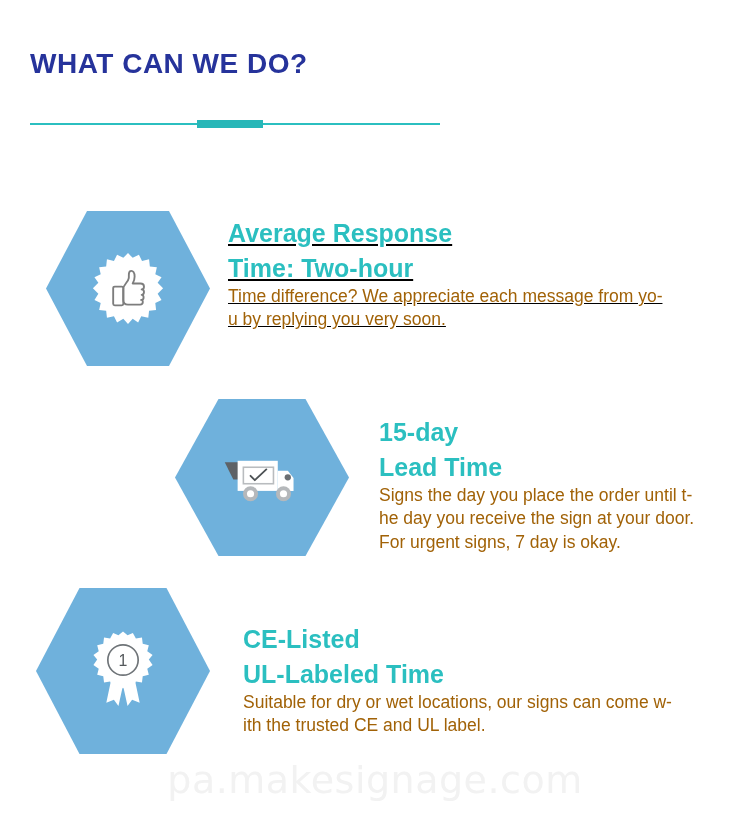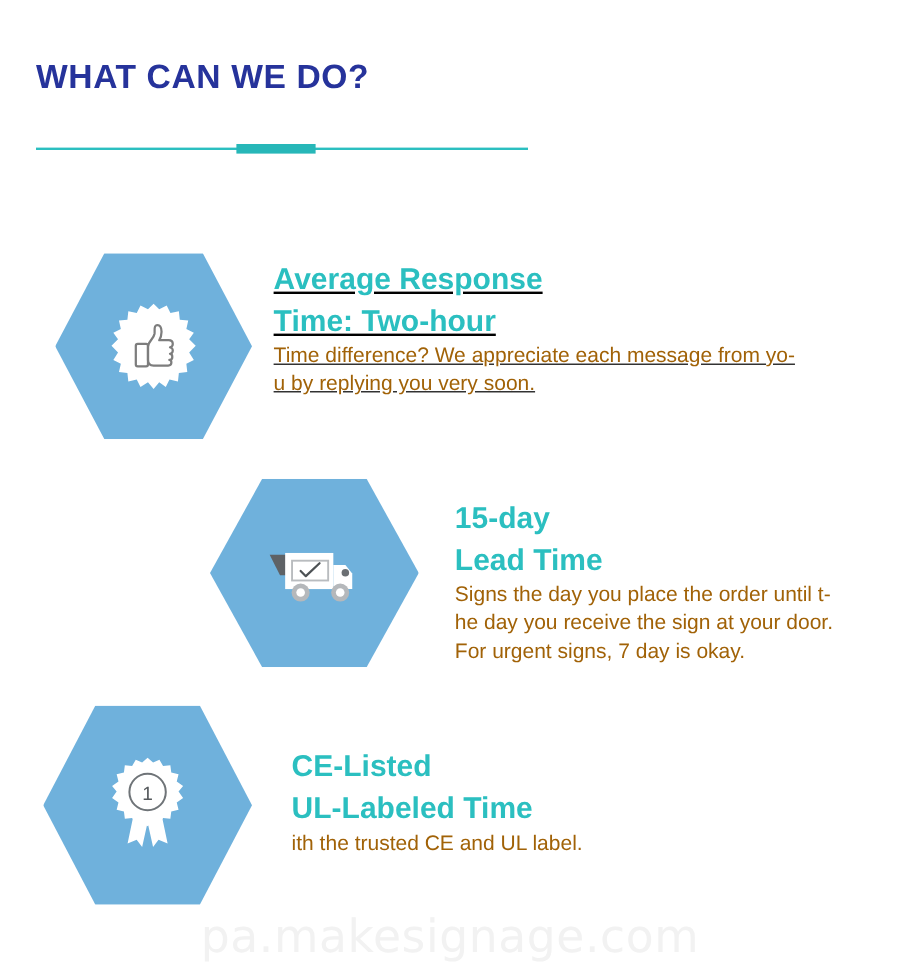--- a/index.html
+++ b/index.html
@@ -189,17 +189,18 @@
         <path d="M64 62 L72 100 L62 96 L56 104 L48 68 Z" fill="#ffffff"></path>
         <path d="M50 6 L56 11 L63 8 L67 15 L75 14 L76 22 L84 24 L82 32 L89 37 L84 43 L89 50 L82 55 L84 63 L76 65 L75 73 L67 72 L63 79 L56 76 L50 81 L44 76 L37 79 L33 72 L25 73 L24 65 L16 63 L18 55 L11 50 L16 43 L11 37 L18 32 L16 24 L24 22 L25 14 L33 15 L37 8 L44 11 Z" fill="#ffffff"></path>
         <circle cx="50" cy="43.5" r="20" fill="none" stroke="#6f7478" stroke-width="2.2"></circle>
         <text x="50" y="52" text-anchor="middle" font-family="Liberation Sans, sans-serif" font-size="21" fill="#55595c">1</text>
       </svg>
     </div>
   </div>
   <div class="ftext" id="text-3">
     <div class="fheading">CE-Listed</div>
     <div class="fheading">UL-Labeled Time</div>
+    <div class="fbody">Suitable for dry or wet locations, our signs can come w-</div>
     <div class="fbody">ith the trusted CE and UL label.</div>
   </div>
 </div>
 
 <div class="watermark">pa.makesignage.com</div>
 
 </body></html>

